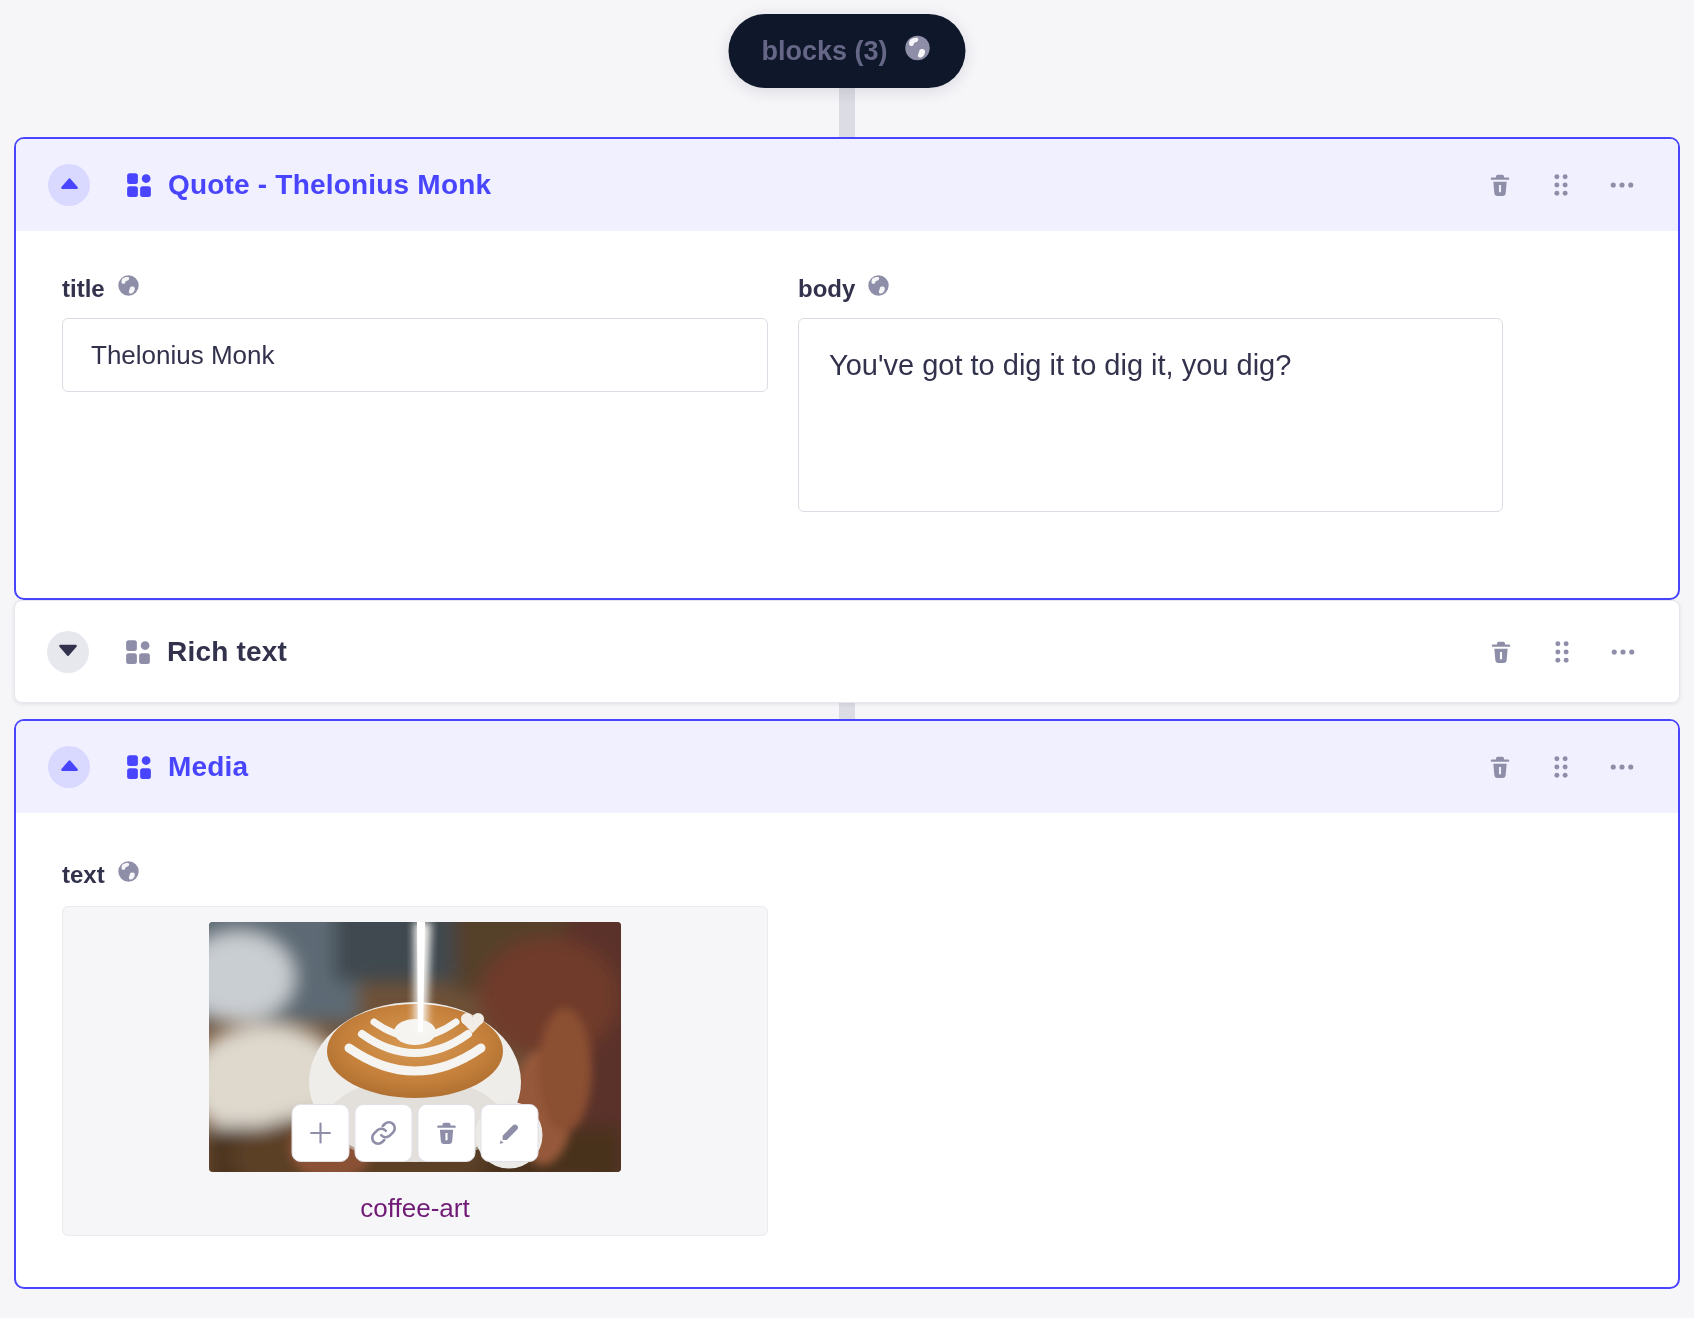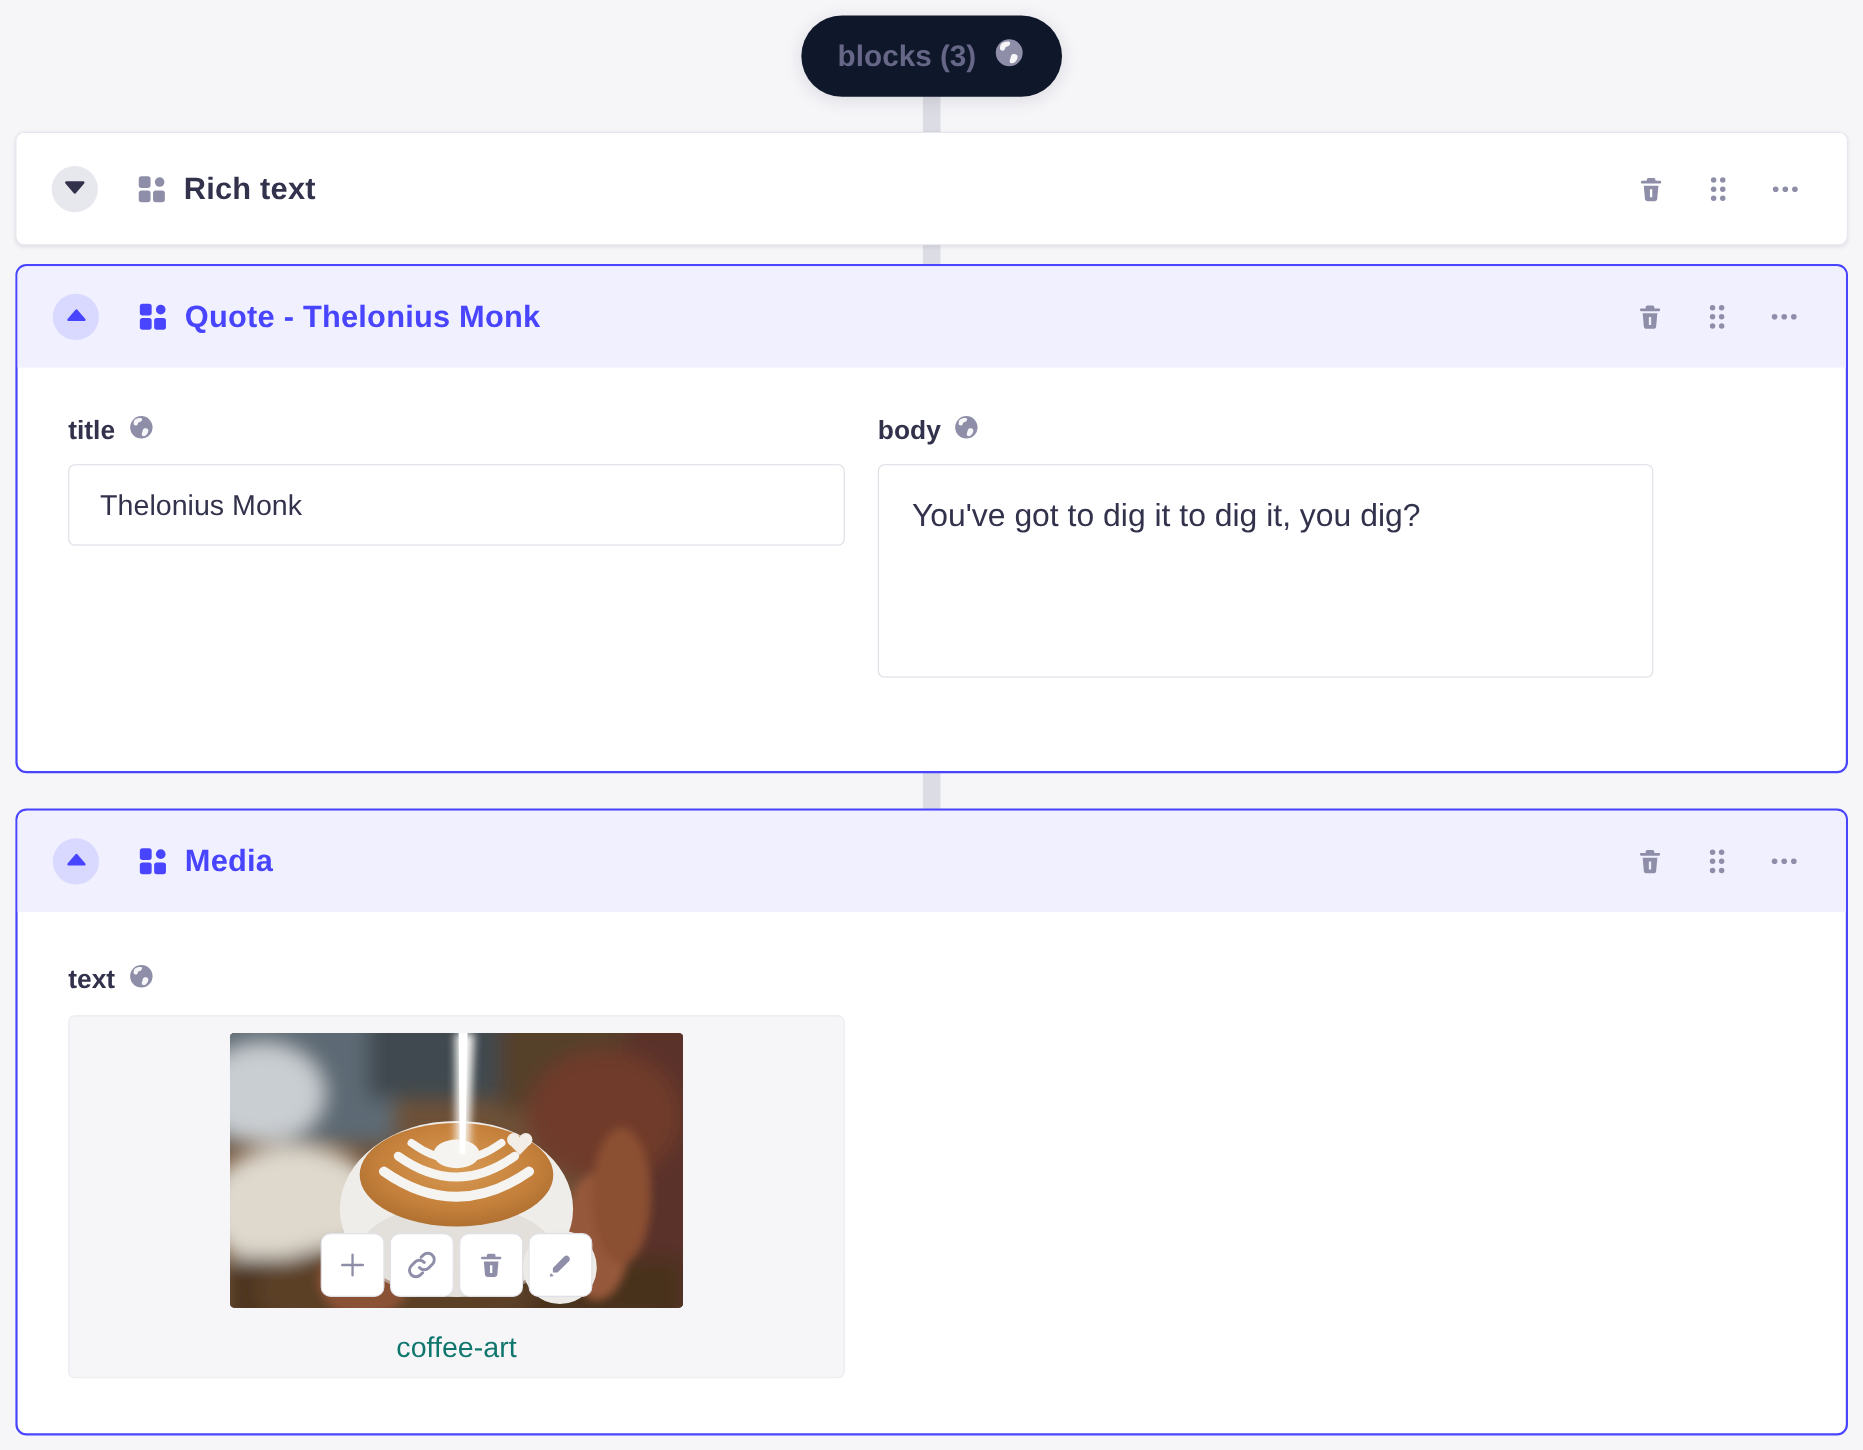--- a/index.html
+++ b/index.html
@@ -141,85 +141,40 @@
   }
   .action-btn {
     width: 58px; height: 58px;
     background: #FFFFFF;
     border: 1px solid #E0E0E8; border-radius: 9px;
     display: flex; align-items: center; justify-content: center;
     color: #8E8EA9; cursor: pointer;
   }
   .media-caption {
     margin-top: 21px;
-    font-size: 26px; color: #0f766e;
+    font-size: 26px; color: #701a75;
   }
 </style>
 </head>
 <body>
 
 <div class="connector"></div>
 
 <div class="pill">
   <span>blocks (3)</span>
   <span class="earth">
     <svg width="30" height="30" viewBox="0 0 24 24">
         <path fill="currentColor" d="M12 2.2a9.8 9.8 0 1 0 0 19.6 9.8 9.8 0 0 0 0-19.6Z"></path>
         <path fill="#fff" opacity=".92" d="M6 5.6c1.9-1.5 4.2-2 6.2-1.6.8.9.5 2.2-.5 2.9-.7.5-1.7.4-2.3 1-.5.6-.4 1.5-1 2.1-.8.7-2.1.5-2.9-.2-.5-1.5-.1-3 .5-4.2Z"></path>
         <path fill="#fff" opacity=".92" d="M14.3 13.1c1.2-.5 2.9-.2 3.7 1 .3 1.9-.6 3.9-2.2 5-.9.6-2.3.9-3.1.1-.7-.8-.3-2 .1-2.9.4-1 .4-2.7 1.5-3.2Z"></path>
       </svg>
   </span>
 </div>
 
 <div class="stack">
-
-  <section class="block">
-    <div class="block-header">
-      <button class="toggle">
-        <span>
-          <svg width="20" height="13" viewBox="0 0 20 13">
-              <path fill="currentColor" stroke="currentColor" stroke-width="2.4" stroke-linejoin="round" d="M2.4 2h15.2L10 10.8Z"></path>
-            </svg>
-        </span>
-      </button>
-      <span class="type-icon">
-        <svg width="30" height="30" viewBox="0 0 24 24" fill="currentColor">
-            <rect x="2.5" y="2.5" width="8.6" height="8.6" rx="2"></rect>
-            <circle cx="17.7" cy="6.8" r="3.5"></circle>
-            <rect x="2.5" y="12.9" width="8.6" height="8.6" rx="2"></rect>
-            <rect x="12.9" y="12.9" width="8.6" height="8.6" rx="2"></rect>
-          </svg>
-      </span>
-      <span class="block-title">Rich text</span>
-      <span class="header-actions">
-        <button class="icon-btn">
-          <svg width="28" height="28" viewBox="0 0 24 24">
-              <path fill="currentColor" fill-rule="evenodd" d="M10 3.2h4a1.4 1.4 0 0 1 1.4 1.4v.9h3.5a1.05 1.05 0 1 1 0 2.1H5.1a1.05 1.05 0 1 1 0-2.1h3.5v-.9A1.4 1.4 0 0 1 10 3.2Zm-3.7 6.1h11.4l-.87 10a2.3 2.3 0 0 1-2.29 2.1H9.46a2.3 2.3 0 0 1-2.29-2.1Zm4.8 2.8h1.8v6.2h-1.8Z"></path>
-            </svg>
-        </button>
-        <button class="icon-btn">
-          <svg width="22" height="26" viewBox="0 0 18 22" fill="currentColor">
-              <circle cx="5.5" cy="4" r="2.1"></circle>
-              <circle cx="12.5" cy="4" r="2.1"></circle>
-              <circle cx="5.5" cy="11" r="2.1"></circle>
-              <circle cx="12.5" cy="11" r="2.1"></circle>
-              <circle cx="5.5" cy="18" r="2.1"></circle>
-              <circle cx="12.5" cy="18" r="2.1"></circle>
-            </svg>
-        </button>
-        <button class="icon-btn">
-          <svg width="28" height="28" viewBox="0 0 24 24" fill="currentColor">
-              <circle cx="4.5" cy="12" r="2.2"></circle>
-              <circle cx="12" cy="12" r="2.2"></circle>
-              <circle cx="19.5" cy="12" r="2.2"></circle>
-            </svg>
-        </button>
-      </span>
-    </div>
-  </section>
 
   <section class="block active" style="margin-top:17px;">
     <div class="block-header">
       <button class="toggle">
         <span>
           <svg width="19" height="13" viewBox="0 0 20 13" style="transform:rotate(180deg)">
               <path fill="currentColor" stroke="currentColor" stroke-width="2.4" stroke-linejoin="round" d="M2.4 2h15.2L10 10.8Z"></path>
             </svg>
         </span>
       </button>
@@ -280,21 +235,66 @@
                 <path fill="#fff" opacity=".92" d="M6 5.6c1.9-1.5 4.2-2 6.2-1.6.8.9.5 2.2-.5 2.9-.7.5-1.7.4-2.3 1-.5.6-.4 1.5-1 2.1-.8.7-2.1.5-2.9-.2-.5-1.5-.1-3 .5-4.2Z"></path>
                 <path fill="#fff" opacity=".92" d="M14.3 13.1c1.2-.5 2.9-.2 3.7 1 .3 1.9-.6 3.9-2.2 5-.9.6-2.3.9-3.1.1-.7-.8-.3-2 .1-2.9.4-1 .4-2.7 1.5-3.2Z"></path>
               </svg>
           </span>
         </div>
         <textarea class="textarea" style="">You've got to dig it to dig it, you dig?</textarea>
       </div>
     </div>
   </section>
 
-  <section class="block active" style="margin-top:32px;">
+  <section class="block">
+    <div class="block-header">
+      <button class="toggle">
+        <span>
+          <svg width="20" height="13" viewBox="0 0 20 13">
+              <path fill="currentColor" stroke="currentColor" stroke-width="2.4" stroke-linejoin="round" d="M2.4 2h15.2L10 10.8Z"></path>
+            </svg>
+        </span>
+      </button>
+      <span class="type-icon">
+        <svg width="30" height="30" viewBox="0 0 24 24" fill="currentColor">
+            <rect x="2.5" y="2.5" width="8.6" height="8.6" rx="2"></rect>
+            <circle cx="17.7" cy="6.8" r="3.5"></circle>
+            <rect x="2.5" y="12.9" width="8.6" height="8.6" rx="2"></rect>
+            <rect x="12.9" y="12.9" width="8.6" height="8.6" rx="2"></rect>
+          </svg>
+      </span>
+      <span class="block-title">Rich text</span>
+      <span class="header-actions">
+        <button class="icon-btn">
+          <svg width="28" height="28" viewBox="0 0 24 24">
+              <path fill="currentColor" fill-rule="evenodd" d="M10 3.2h4a1.4 1.4 0 0 1 1.4 1.4v.9h3.5a1.05 1.05 0 1 1 0 2.1H5.1a1.05 1.05 0 1 1 0-2.1h3.5v-.9A1.4 1.4 0 0 1 10 3.2Zm-3.7 6.1h11.4l-.87 10a2.3 2.3 0 0 1-2.29 2.1H9.46a2.3 2.3 0 0 1-2.29-2.1Zm4.8 2.8h1.8v6.2h-1.8Z"></path>
+            </svg>
+        </button>
+        <button class="icon-btn">
+          <svg width="22" height="26" viewBox="0 0 18 22" fill="currentColor">
+              <circle cx="5.5" cy="4" r="2.1"></circle>
+              <circle cx="12.5" cy="4" r="2.1"></circle>
+              <circle cx="5.5" cy="11" r="2.1"></circle>
+              <circle cx="12.5" cy="11" r="2.1"></circle>
+              <circle cx="5.5" cy="18" r="2.1"></circle>
+              <circle cx="12.5" cy="18" r="2.1"></circle>
+            </svg>
+        </button>
+        <button class="icon-btn">
+          <svg width="28" height="28" viewBox="0 0 24 24" fill="currentColor">
+              <circle cx="4.5" cy="12" r="2.2"></circle>
+              <circle cx="12" cy="12" r="2.2"></circle>
+              <circle cx="19.5" cy="12" r="2.2"></circle>
+            </svg>
+        </button>
+      </span>
+    </div>
+  </section>
+
+  <section class="block active" style="margin-top:16px;">
     <div class="block-header">
       <button class="toggle">
         <span>
           <svg width="19" height="13" viewBox="0 0 20 13" style="transform:rotate(180deg)">
               <path fill="currentColor" stroke="currentColor" stroke-width="2.4" stroke-linejoin="round" d="M2.4 2h15.2L10 10.8Z"></path>
             </svg>
         </span>
       </button>
       <span class="type-icon">
         <svg width="30" height="30" viewBox="0 0 24 24" fill="currentColor">

